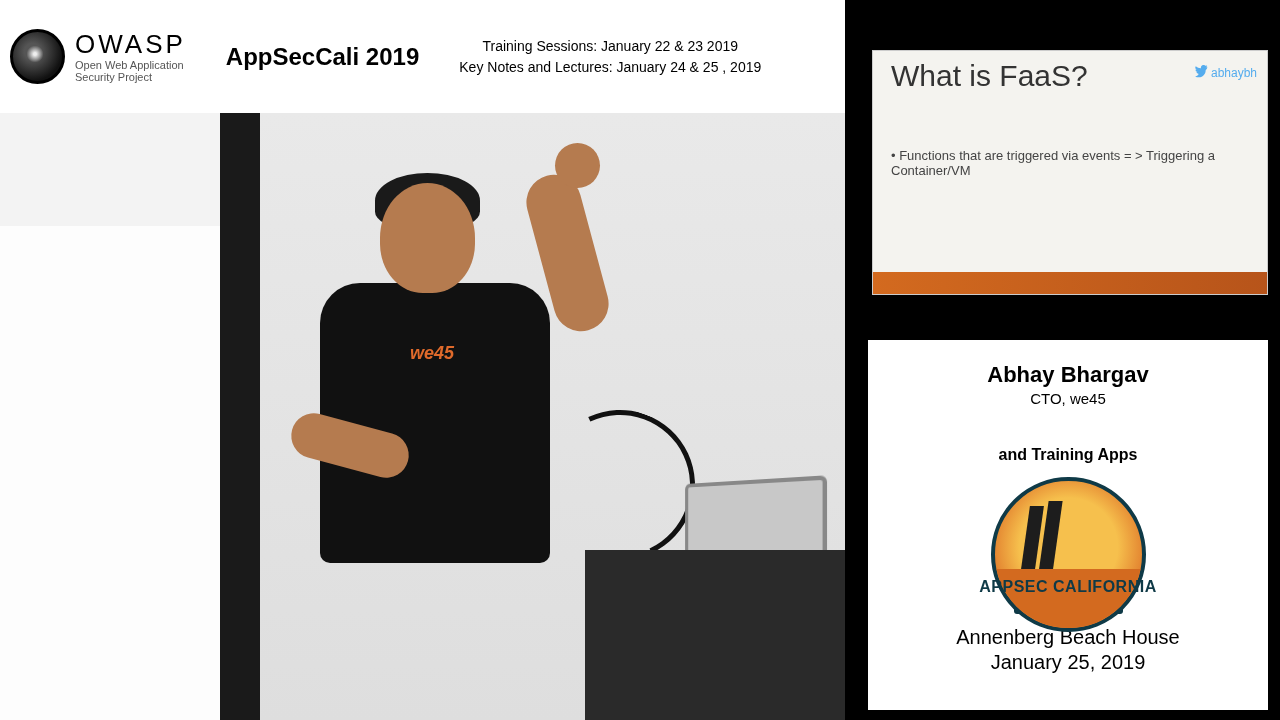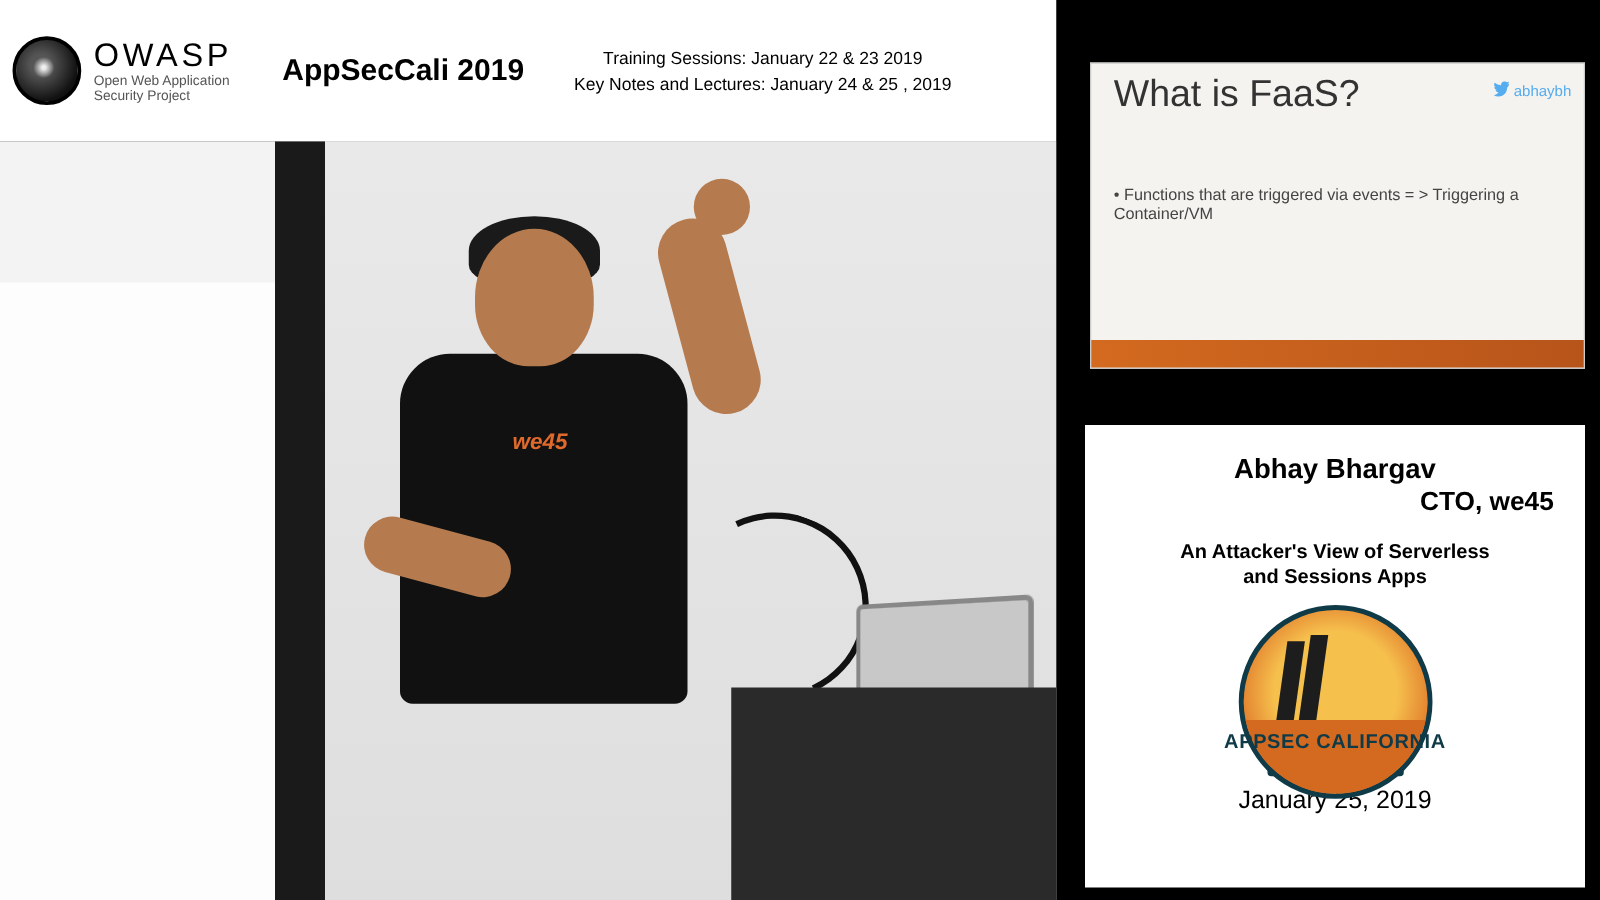--- a/index.html
+++ b/index.html
@@ -134,21 +134,21 @@
 
   .info-panel {
     position:absolute;
     top: 340px; right:12px;
     width:400px; height: 370px;
     background:#fff;
     text-align:center;
     padding: 22px 25px 14px;
   }
   .info-panel .name { font-size:22px; font-weight:700; }
-  .info-panel .role { font-size:21px; font-weight:700; margin-top:2px;text-align:right; }
+  .info-panel .role { font-size:15px; font-weight:400; margin-top:2px; }
   .info-panel .talk { font-size:16px; font-weight:700; margin-top:18px; line-height:1.25;}
   .conf-logo { margin: 12px auto 8px; width:180px; }
   .conf-badge{
     width:155px; height:155px; margin:0 auto; border-radius:50%;
     background: radial-gradient(circle at 50% 45%, #f6c04d 45%, #e2812f 70%);
     border:4px solid #0f3a47; position:relative; overflow:hidden;
   }
   .conf-badge::before{ content:""; position:absolute; left:30px; top:25px; width:14px; height:70px;
     background:#1d1d1d; transform:skewX(-8deg); box-shadow: 18px -5px 0 #1d1d1d; }
   .conf-badge::after{ content:""; position:absolute; bottom:0; left:0; width:100%; height:40%;
@@ -210,22 +210,23 @@
   </div>
   <div class="slide-title">What is FaaS?</div>
   <div class="slide-bullet">• Functions that are triggered via events = &gt; Triggering a Container/VM</div>
   <div class="slide-footer"></div>
 </div>
 
 <div class="info-panel">
   <div class="name">Abhay Bhargav</div>
   <div class="role">CTO, we45</div>
   <div class="talk">
-    <span>An Attacker's View of Serverless</span><br>
-    <span>and Sessions Apps</span>
+    <br>
+    <span>and Training Apps</span>
   </div>
   <div class="conf-logo">
     <div class="conf-badge"></div>
     <div class="conf-name">APPSEC CALIFORNIA</div>
     <div class="conf-ribbon">• OWASP·2019 •</div>
   </div>
+  <div class="venue">Annenberg Beach House</div>
   <div class="date">January 25, 2019</div>
 </div>
 
 </body></html>

